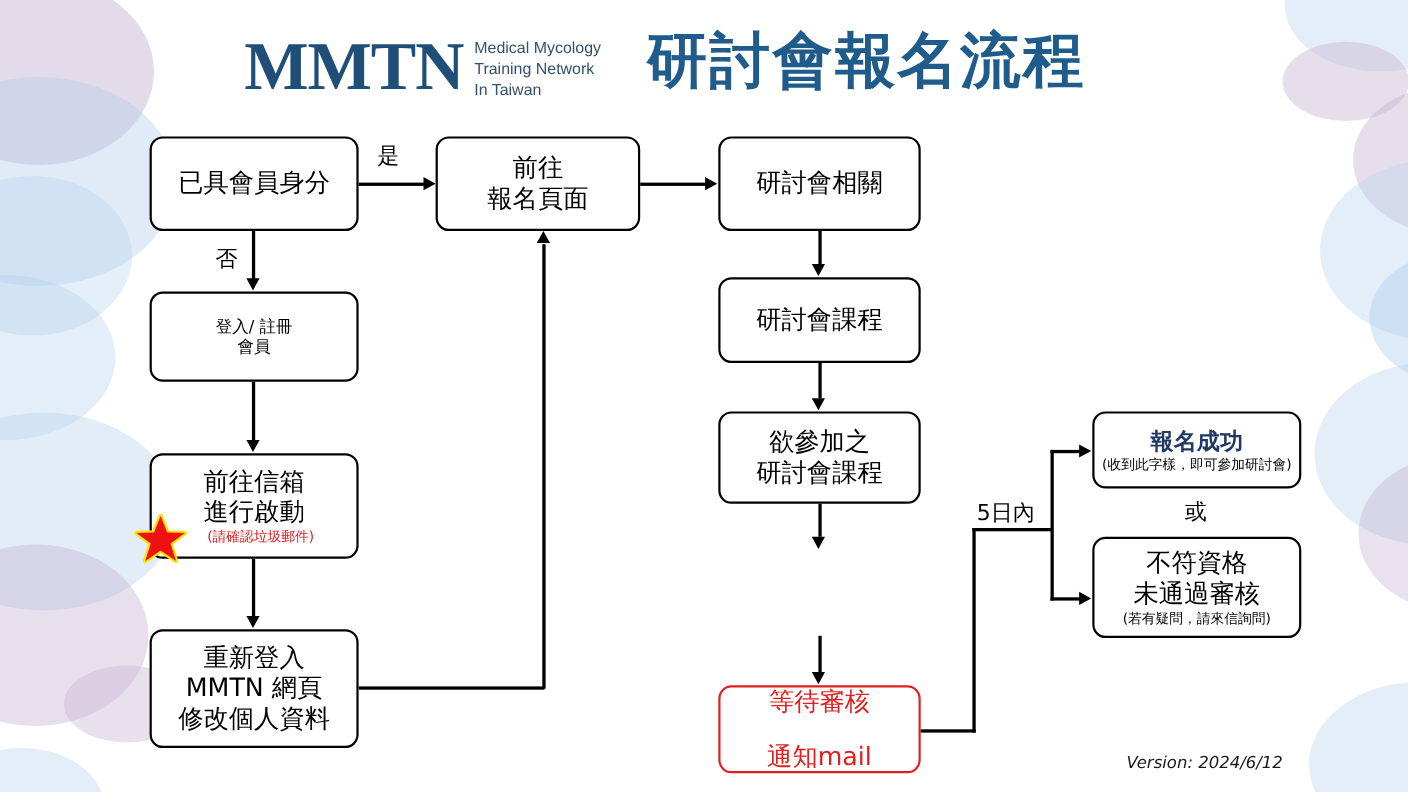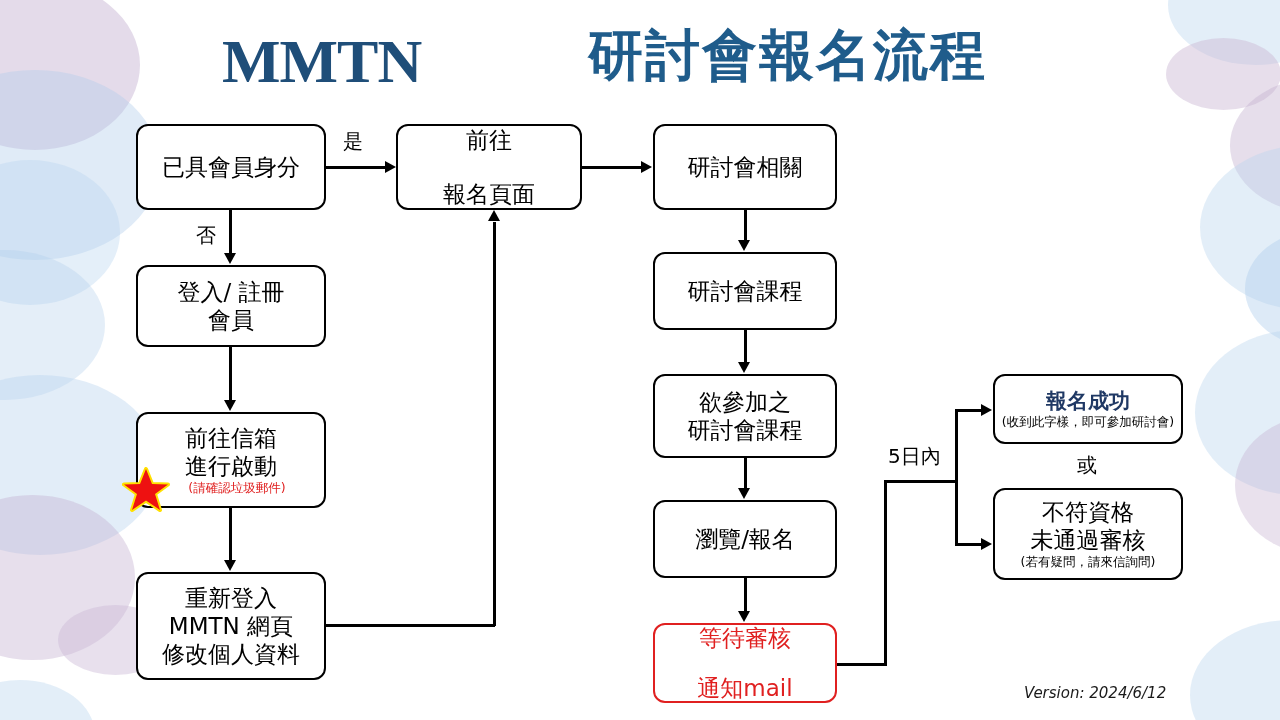--- a/index.html
+++ b/index.html
@@ -88,66 +88,68 @@
     <div class="blob" style="left:1230px; top:78px;   width:175px; height:135px; background:rgba(196,176,208,0.42);"></div>
     <div class="blob" style="left:1200px; top:145px;  width:215px; height:165px; background:rgba(185,212,238,0.40);"></div>
     <div class="blob" style="left:1245px; top:230px;  width:150px; height:118px; background:rgba(175,205,235,0.42);"></div>
     <div class="blob" style="left:1195px; top:330px;  width:205px; height:165px; background:rgba(185,212,238,0.40);"></div>
     <div class="blob" style="left:1235px; top:415px;  width:170px; height:140px; background:rgba(196,176,208,0.38);"></div>
     <div class="blob" style="left:1190px; top:620px;  width:200px; height:150px; background:rgba(185,212,238,0.40);"></div>
   </div>
 
   <div id="logo">
     <div class="mark">MMTN</div>
+    <div class="sub">
+      <div>Medical Mycology</div>
+      <div>Training Network</div>
+      <div>In Taiwan</div>
+    </div>
   </div>
 
   <div id="title">研討會報名流程</div>
 
   <div class="node" style="left:136px; top:124px; width:190px; height:86px; font-size:23px;justify-content:center;">
     <span class="l">已具會員身分</span>
   </div>
 
-  <div class="node" style="left:136px; top:265px; width:190px; height:82px; font-size:23px;">
+  <div class="node" style="left:136px; top:265px; width:190px; height:82px; font-size:15px;">
     <span class="l">登入/ 註冊</span>
     <span class="l">會員</span>
   </div>
 
   <div class="node" style="left:136px; top:412px; width:190px; height:96px; font-size:23px;">
     <span class="l">前往信箱</span>
     <span class="l">進行啟動</span>
     <span class="note red">(請確認垃圾郵件)</span>
   </div>
 
   <div class="node" style="left:136px; top:572px; width:190px; height:108px; font-size:23px;">
     <span class="l">重新登入</span>
     <span class="l">MMTN 網頁</span>
     <span class="l">修改個人資料</span>
   </div>
 
-  <div class="node" style="left:396px; top:124px; width:186px; height:86px; font-size:23px;justify-content:space-between;">
+  <div class="node" style="left:396px; top:124px; width:186px; height:86px; font-size:23px;">
     <span class="l">前往</span>
     <span class="l">報名頁面</span>
   </div>
 
   <div class="node" style="left:653px; top:124px; width:184px; height:86px; font-size:23px;">
     <span class="l">研討會相關</span>
   </div>
 
   <div class="node" style="left:653px; top:252px; width:184px; height:78px; font-size:23px;">
     <span class="l">研討會課程</span>
   </div>
 
   <div class="node" style="left:653px; top:374px; width:184px; height:84px; font-size:23px;">
     <span class="l">欲參加之</span>
     <span class="l">研討會課程</span>
   </div>
 
-  <div class="node" style="left:653px; top:500px; width:184px; height:78px; font-size:23px;">
-    <span class="l">瀏覽/報名</span>
-  </div>
 
   <div class="node red" style="left:653px; top:623px; width:184px; height:80px; font-size:23px;">
     <span class="l">等待審核</span>
     <span class="l">通知mail</span>
   </div>
 
   <div class="node" style="left:993px; top:374px; width:190px; height:70px; font-size:21px;">
     <span class="l hdr">報名成功</span>
     <span class="note">(收到此字樣，即可參加研討會)</span>
   </div>
@@ -195,21 +197,21 @@
   <div class="ln v" style="left:884px; top:480px; height:186px;"></div>
   <div class="ln h" style="left:884px; top:480px; width:73px;"></div>
   <div class="ln v" style="left:955px; top:409px; height:137px;"></div>
 
   <div class="ln h" style="left:955px; top:409px; width:28px;"></div>
   <div class="arw right" style="left:981px; top:404px;"></div>
 
   <div class="ln h" style="left:955px; top:543px; width:28px;"></div>
   <div class="arw right" style="left:981px; top:538px;"></div>
 
-  <div class="edge-label" style="left:888px; top:446px;">5日內</div>
+  <div class="edge-label" style="left:888px; top:456px;">5日內</div>
   <div class="edge-label" style="left:1077px; top:455px;">或</div>
 
   <svg id="star" viewBox="0 0 48 46">
     <polygon points="24,2 30,17 46,17.5 33,27 38,43 24,33.5 10,43 15,27 2,17.5 18,17" fill="#EE1111" stroke="#FFE000" stroke-width="4" stroke-linejoin="round"></polygon>
     <polygon points="24,2 30,17 46,17.5 33,27 38,43 24,33.5 10,43 15,27 2,17.5 18,17" fill="#EE1111"></polygon>
   </svg>
 
   <div id="version">Version: 2024/6/12</div>
 
 </div>

